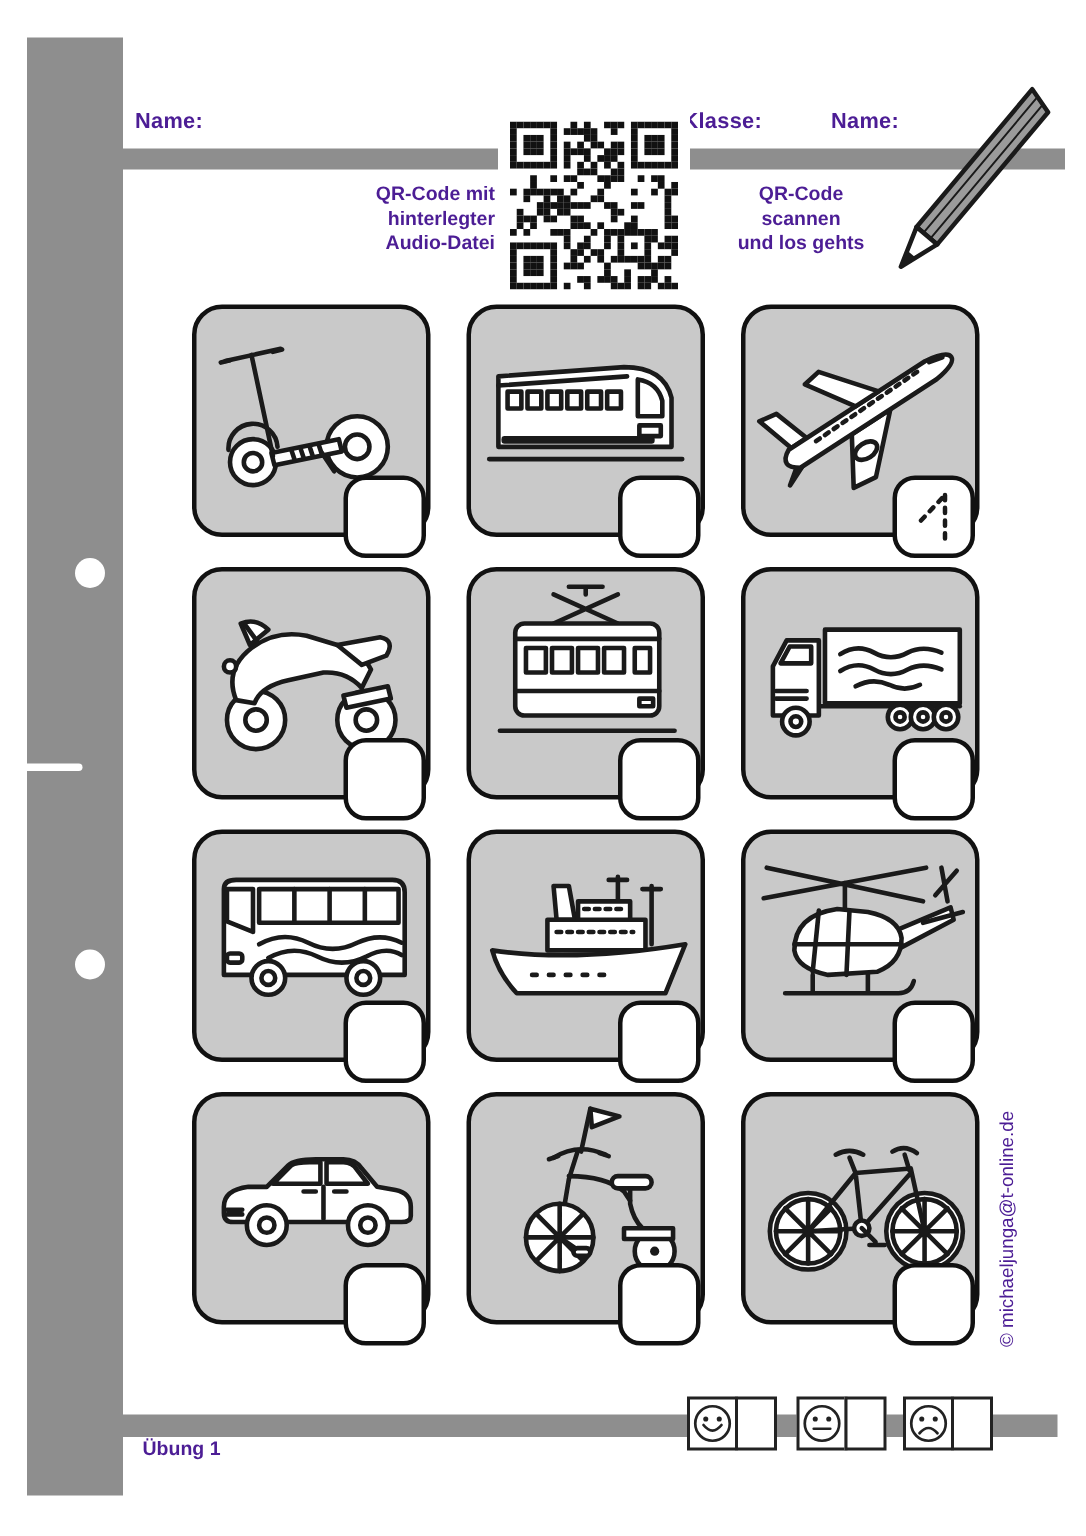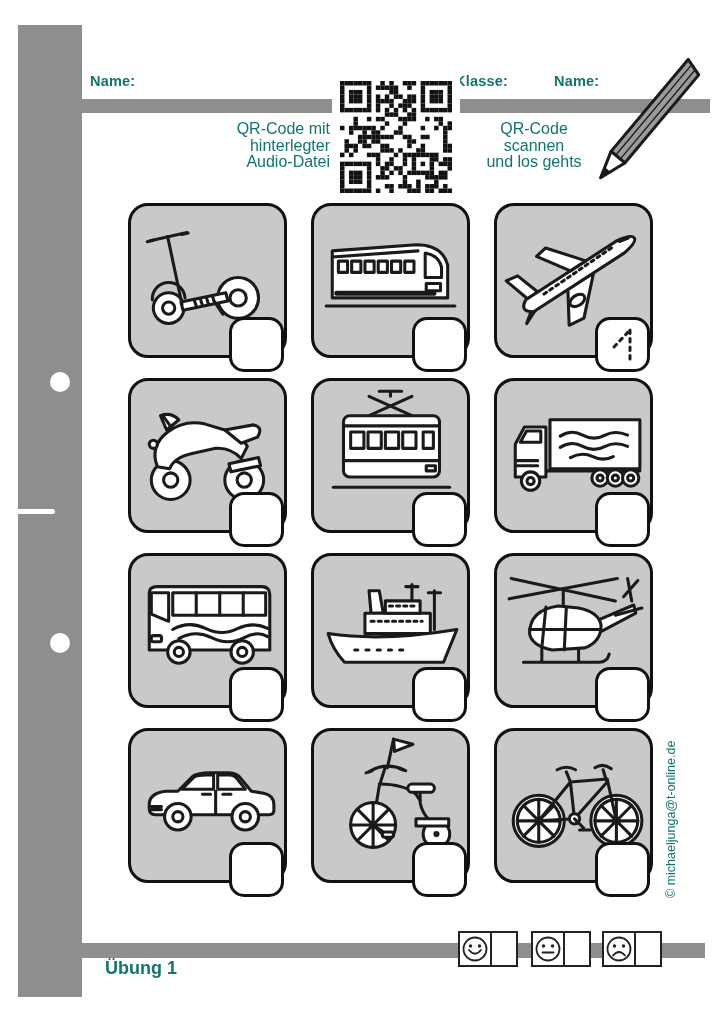--- a/index.html
+++ b/index.html
@@ -1,53 +1,53 @@
 <!DOCTYPE html>
 <html><head>
 <meta charset="utf-8">
 <style>
   html,body{margin:0;padding:0;background:#fff;}
   .page{position:relative;width:724px;height:1024px;background:#fff;overflow:hidden;
-        font-family:"Liberation Sans",sans-serif;color:#0f766e;}
+        font-family:"Liberation Sans",sans-serif;color:#4c1d95;}
   *{box-sizing:border-box;}
 
   
   .left-bar{position:absolute;left:18px;top:25px;width:64px;height:972px;background:#8e8e8e;}
   .hole{position:absolute;width:20px;height:20px;border-radius:50%;background:#fff;left:50px;}
   .hole.h1{top:372px;} .hole.h2{top:633px;}
   .mid-mark{position:absolute;left:18px;top:509px;width:37px;height:5px;background:#fff;border-radius:0 3px 3px 0;}
   .top-bar{position:absolute;left:82px;top:99px;width:628px;height:14px;background:#8e8e8e;}
   .bottom-bar{position:absolute;left:82px;top:943px;width:623px;height:15px;background:#8e8e8e;}
 
   
   .hdr-label{position:absolute;top:73px;font-size:14.5px;font-weight:bold;letter-spacing:.2px;}
   .lbl-name{left:90px;} .lbl-klasse{left:455px;} .lbl-datum{left:554px;}
 
   .qr-wrap{position:absolute;left:332px;top:74px;width:128px;height:124px;background:#fff;}
   .qr-wrap svg{position:absolute;left:8px;top:7px;}
-  .qr-note{position:absolute;font-size:16px;font-weight:normal;line-height:16.5px;}
+  .qr-note{position:absolute;font-size:13px;font-weight:bold;line-height:16.5px;}
   .qr-note.left{left:180px;top:121px;width:150px;text-align:right;}
   .qr-note.right{left:459px;top:121px;width:150px;text-align:center;}
 
   .pencil{position:absolute;left:578px;top:52px;width:145px;height:150px;}
 
   
   .grid{position:absolute;left:128px;top:203px;width:525px;
         display:grid;grid-template-columns:repeat(3,159px);grid-auto-rows:155px;column-gap:24px;row-gap:20px;}
   .cell{position:relative;background:#c9c9c9;border:3px solid #111;border-radius:20px;}
   .veh{position:absolute;left:3px;top:2px;width:149px;height:143px;}
   .veh path,.veh rect,.veh circle,.veh ellipse{fill:#fff;stroke:#1a1a1a;stroke-width:3;stroke-linejoin:round;stroke-linecap:round;}
   .veh .ln{fill:none;}
   .veh .solid{fill:#1a1a1a;stroke:none;}
   .answer-box{position:absolute;right:0px;top:111px;width:55px;height:55px;background:#fff;
               border:3px solid #111;border-radius:15px;z-index:3;}
   .trace{position:absolute;left:6px;top:3px;}
 
   
-  .exercise{position:absolute;left:105px;top:958px;font-size:18px;font-weight:bold;}
+  .exercise{position:absolute;left:95px;top:958px;font-size:13px;font-weight:bold;}
   .copyright{position:absolute;left:664px;top:898px;width:172px;font-size:12.5px;
              transform-origin:0 0;transform:rotate(-90deg);white-space:nowrap;}
   .rating{position:absolute;top:931px;display:flex;}
   .rating.r1{left:458px;} .rating.r2{left:531px;} .rating.r3{left:602px;}
   .face-box{width:34px;height:36px;background:#fff;border:2px solid #222;display:flex;align-items:center;justify-content:center;}
   .check-box{width:28px;height:36px;background:#fff;border:2px solid #222;margin-left:-2px;}
   .face-box svg .ln{fill:none;stroke:#222;stroke-width:1.8;stroke-linecap:round;}
 </style>
 </head>
 <body>

